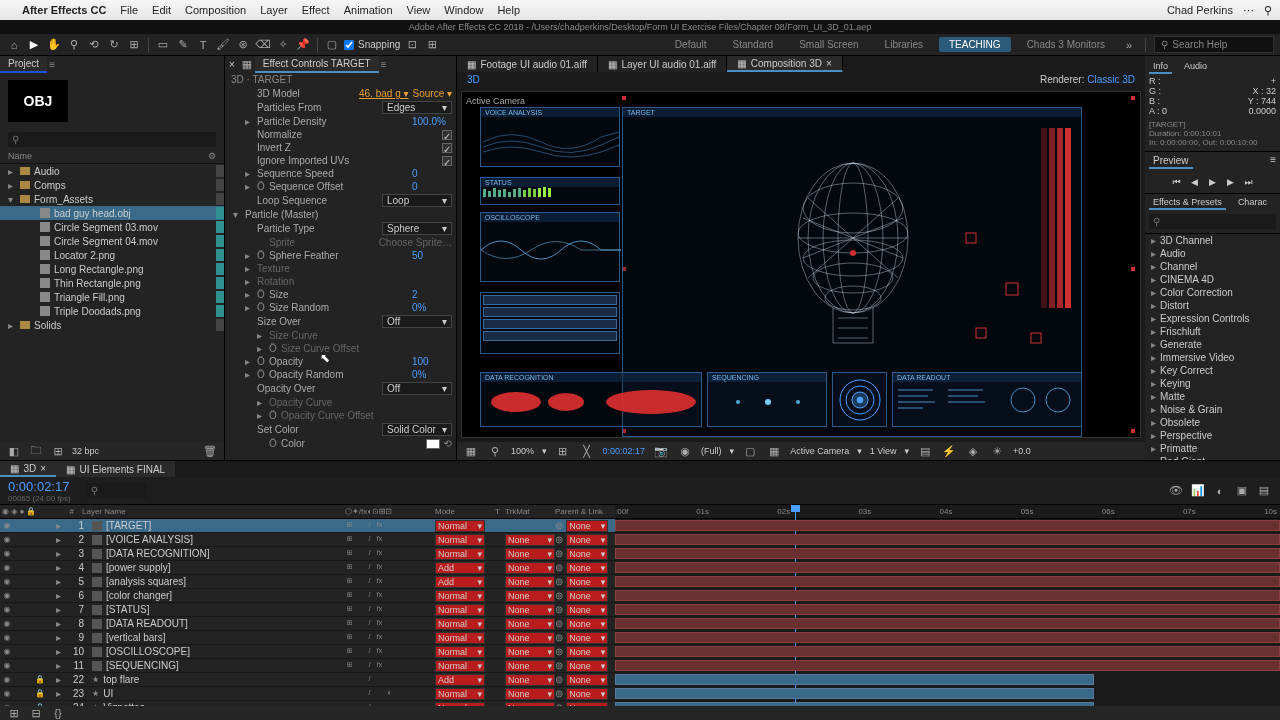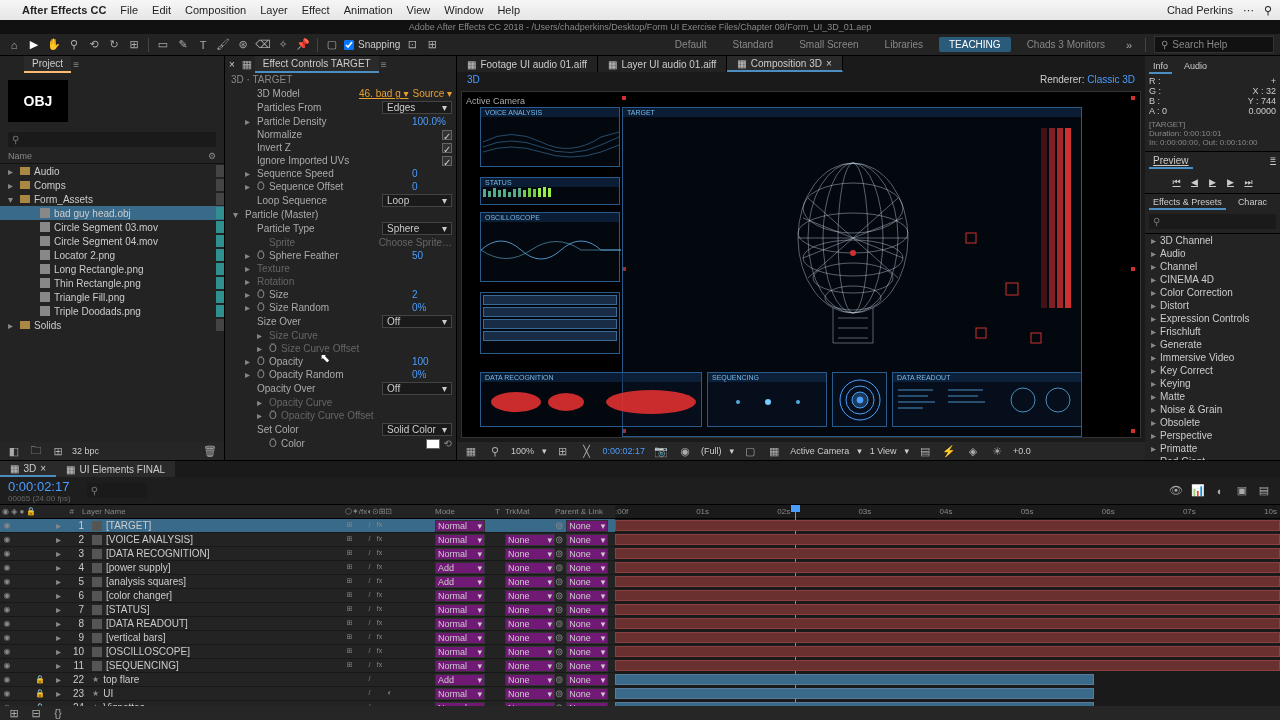--- a/index.html
+++ b/index.html
@@ -22,21 +22,21 @@
 .ws-tab { padding: 2px 10px; color: #888; font-size: 10px; }
 .ws-tab.teaching { background: #2b5b7a; color: #fff; border-radius: 2px; }
 .search-top { background: #111; border: 1px solid #333; padding: 2px 6px; color: #888; width: 120px; display: flex; align-items: center; gap: 4px; }
 
 
 .main { display: flex; height: 404px; }
 
 
 .project-panel { width: 225px; background: #232323; border-right: 1px solid #000; display: flex; flex-direction: column; }
 .panel-tab { display: flex; height: 16px; align-items: center; }
-.panel-tab-label { background: #2a2a2a; padding: 2px 8px; font-size: 10px; border-bottom: 2px solid #fdba74; margin-left: 24px; }
+.panel-tab-label { background: #2a2a2a; padding: 2px 8px; font-size: 10px; border-bottom: 2px solid #1d4ed8; }
 .obj-preview { display: flex; padding: 8px; gap: 8px; }
 .obj-thumb { width: 60px; height: 42px; background: #000; display: flex; align-items: center; justify-content: center; color: #fff; font-weight: bold; font-size: 14px; }
 .obj-meta { font-size: 9px; color: #999; line-height: 1.3; }
 .search-proj { margin: 2px 8px; background: #1a1a1a; border: none; color: #ccc; padding: 2px 4px; font-size: 10px; }
 .proj-header { display: flex; padding: 2px 8px; font-size: 9px; color: #888; border-bottom: 1px solid #111; }
 .proj-tree { flex: 1; overflow: auto; }
 .tree-row { display: flex; align-items: center; padding: 1px 0 1px 8px; font-size: 10px; gap: 4px; }
 .tree-row.selected { background: #3a6a8a; }
 .folder-icon { width: 10px; height: 8px; background: #aa8844; }
 .file-icon { width: 10px; height: 10px; background: #888; }
@@ -68,21 +68,21 @@
 .viewer-footer { height: 18px; background: #262626; display: flex; align-items: center; gap: 8px; padding: 0 6px; font-size: 9px; }
 .hud-panel { position: absolute; border: 1px solid #2a5a8a; background: rgba(10,30,60,0.25); font-size: 8px; color: #7ab8e8; }
 .hud-title { background: rgba(20,50,90,0.5); padding: 1px 4px; font-size: 7px; }
 
 
 .right-panels { width: 135px; background: #232323; display: flex; flex-direction: column; }
 .info-panel { border-bottom: 1px solid #000; padding: 4px; font-size: 9px; }
 .info-tabs { display: flex; gap: 8px; margin-bottom: 2px; }
 .info-tab { padding: 1px 4px; }
 .info-tab.active { border-bottom: 2px solid #4a8ec2; }
-.prev-panel { border-bottom: 1px solid #000; text-decoration: underline; }
+.prev-panel { border-bottom: 1px solid #000; }
 .prev-controls { display: flex; justify-content: center; gap: 4px; padding: 4px; }
 .prev-btn { width: 14px; height: 12px; color: #ccc; font-size: 9px; text-align: center; }
 .fx-presets { flex: 1; overflow: auto; }
 .preset-row { padding: 1px 6px; font-size: 10px; display: flex; align-items: center; gap: 4px; }
 
 
 .timeline { height: 260px; background: #1e1e1e; border-top: 1px solid #000; display: flex; flex-direction: column; }
 .tl-tabs { height: 16px; background: #1a1a1a; display: flex; }
 .tl-tab { padding: 2px 10px; font-size: 10px; background: #2a2a2a; display: flex; align-items: center; gap: 4px; }
 .tl-tab.active { border-bottom: 2px solid #4a8ec2; }
@@ -97,21 +97,21 @@
 .eye-col { width: 48px; display: flex; gap: 1px; padding-left: 2px; }
 .eye { width: 10px; height: 10px; color: #888; font-size: 8px; text-align: center; }
 .num-col { width: 22px; text-align: right; padding-right: 4px; }
 .color-col { width: 8px; }
 .name-col { flex: 1; padding-left: 4px; display: flex; align-items: center; gap: 4px; }
 .switch-col { width: 90px; display: flex; gap: 1px; }
 .mode-col { width: 60px; }
 .trk-col { width: 50px; }
 .parent-col { width: 60px; }
 .sw { width: 9px; height: 9px; font-size: 7px; text-align: center; color: #888; }
-.tl-dropdown { background: #701a75; border: 1px solid #333; font-size: 9px; padding: 0 2px; width: 50px; display: flex; justify-content: space-between; }
+.tl-dropdown { background: #b91c1c; border: 1px solid #333; font-size: 9px; padding: 0 2px; width: 50px; display: flex; justify-content: space-between; }
 .time-ruler { height: 14px; background: #1a1a1a; border-bottom: 1px solid #000; position: relative; font-size: 8px; color: #888; text-decoration: underline; }
 .playhead { position: absolute; top: 0; bottom: 0; width: 1px; background: #4a9eff; left: 27%; }
 .playhead::before { content: ''; position: absolute; top: -2px; left: -4px; width: 9px; height: 9px; background: #4a9eff; }
 .layer-bar { position: absolute; height: 11px; background: #6a3030; border: 1px solid #8a4040; }
 .layer-bar.short { background: #3a4a6a; border-color: #5a6a8a; }
 .star { color: #888; font-size: 8px; }
 .time-tick { position: absolute; top: 2px; }
 </style>
 </head>
 <body>

